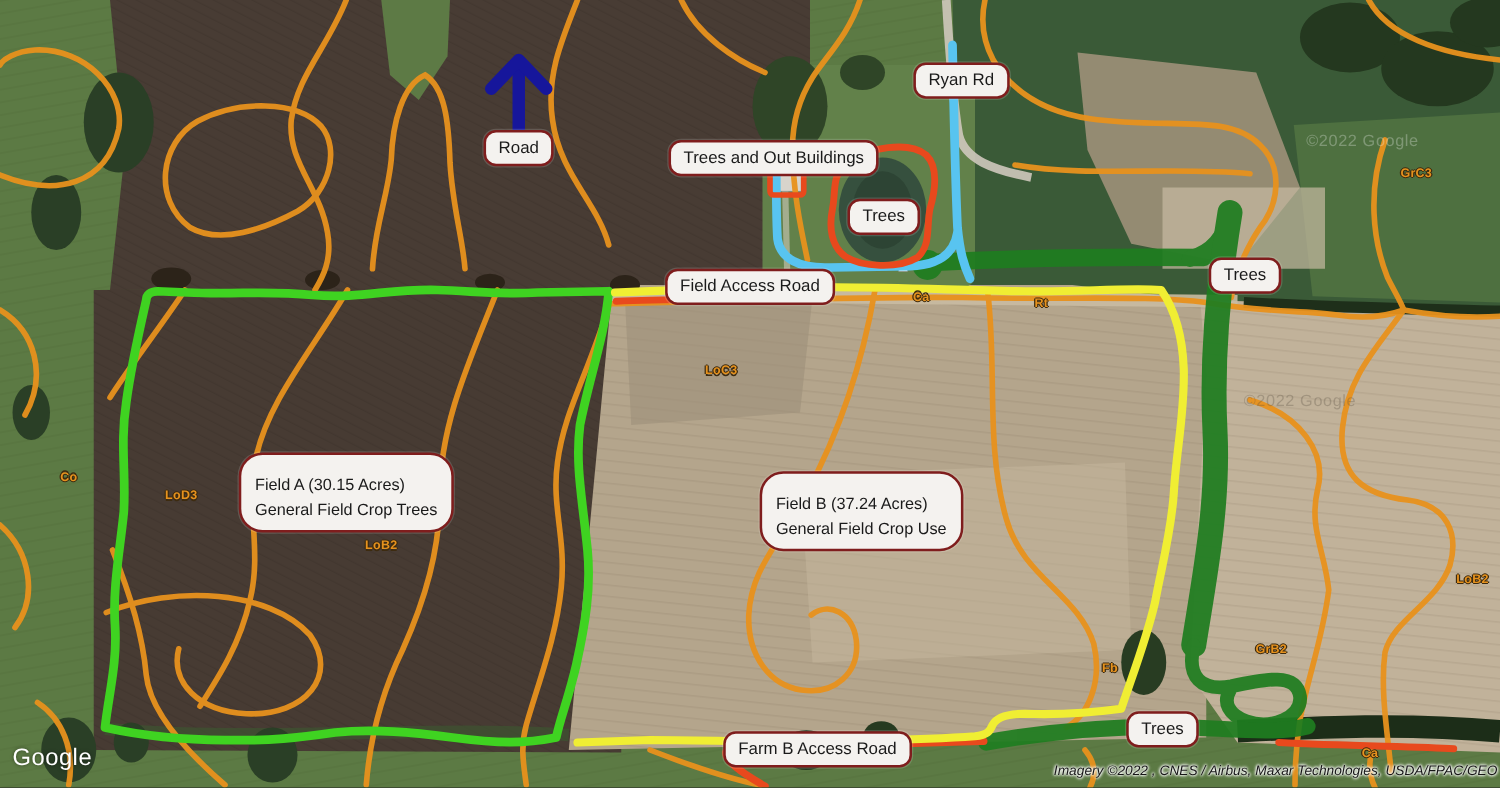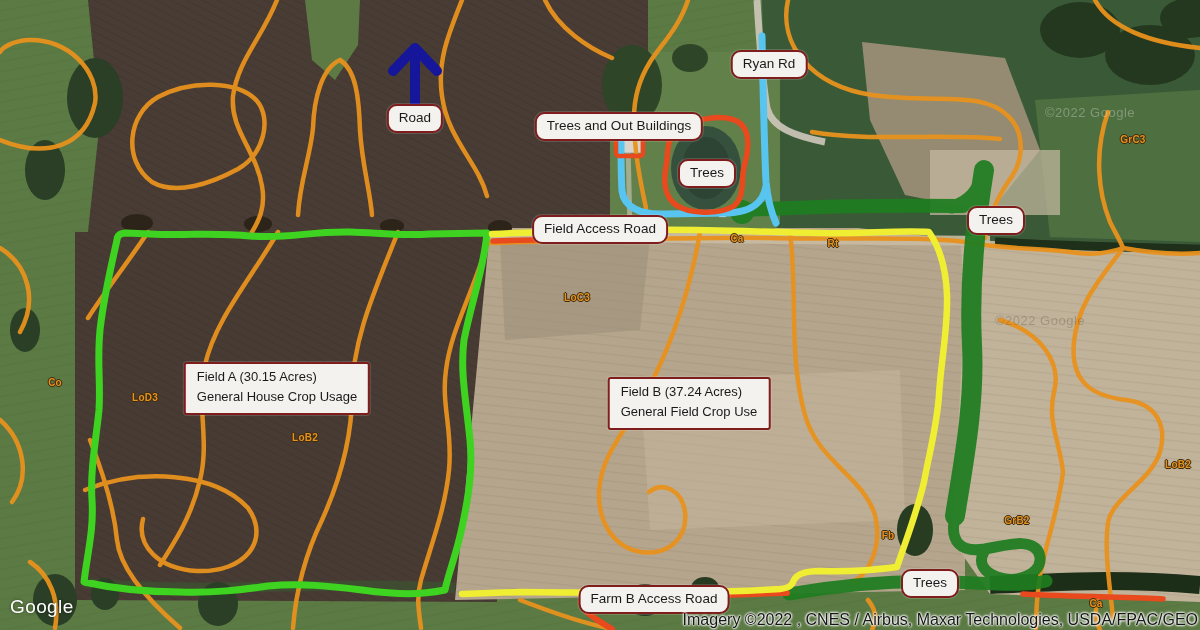--- a/index.html
+++ b/index.html
@@ -12,30 +12,30 @@
   .stroke-red{stroke:var(--road_marking,#e8491d);}
   .stroke-blue{stroke:var(--ryan_rd_marking,#58c4f0);}
   .stroke-trees{stroke:var(--trees_marking,#1f7d20);}
   .stroke-contour{stroke:var(--contours,#e8921d);}
   .stroke-north{stroke:var(--north_arrow,#16169b);}
 
   .callout{position:absolute;transform:translateX(-50%);background:#f4f2ef;
     border:2px solid #7f1d1d;border-radius:10px;padding:3px 10px 4px;
     font-size:13.5px;color:#1a1a1a;white-space:nowrap;line-height:1.35;
     box-shadow:0 0 0 1px rgba(255,255,255,.15);}
-  .callout.two-line{text-align:left;border-radius:3px;padding:3px 11px 6px;
+  .callout.two-line{text-align:left;border-radius:19px;padding:14px 11px 6px;
     font-size:13px;line-height:1.55;}
   .soil{position:absolute;transform:translate(-50%,-50%);font-size:10px;
     font-weight:bold;color:#e6921e;letter-spacing:.2px;
     text-shadow:-1px 0 0 #3d2b10,1px 0 0 #3d2b10,0 -1px 0 #3d2b10,0 1px 0 #3d2b10;text-align:right;}
   #google-logo{position:absolute;left:10px;top:596px;font-size:19px;color:#fff;
     letter-spacing:.4px;font-weight:400;
     text-shadow:0 0 3px rgba(0,0,0,.5);}
-  #attribution{position:absolute;right:2px;top:611px;font-size:16px;color:#161616;
-    text-shadow:0 0 2px #fff,0 0 2px #fff,0 0 3px #fff,0 0 3px #fff;}
+  #attribution{position:absolute;right:2px;top:611px;font-size:11px;color:#161616;
+    text-shadow:0 0 2px #fff,0 0 2px #fff,0 0 3px #fff,0 0 3px #fff;font-style:italic;}
   .watermark{position:absolute;transform:translate(-50%,-50%);font-size:13px;
     color:rgba(255,255,255,.28);letter-spacing:.5px;}
   .watermark.dark{color:rgba(90,80,65,.30);}
 </style>
 </head>
 <body>
 
 <div id="stage">
 
   <svg id="basemap" width="1200" height="630" viewBox="0 0 1200 630">
@@ -186,21 +186,21 @@
   </svg>
 
   <div class="callout" style="left:415px;top:104px"><span>Road</span></div>
   <div class="callout" style="left:769px;top:50px"><span>Ryan Rd</span></div>
   <div class="callout" style="left:619px;top:112px"><span>Trees and Out Buildings</span></div>
   <div class="callout" style="left:707px;top:159px"><span>Trees</span></div>
   <div class="callout" style="left:600px;top:215px"><span>Field Access Road</span></div>
   <div class="callout" style="left:996px;top:206px"><span>Trees</span></div>
   <div class="callout two-line" style="left:277px;top:362px">
     <div>Field A (30.15 Acres)</div>
-    <div>General House Crop Usage</div>
+    <div>General Field Crop Trees</div>
   </div>
   <div class="callout two-line" style="left:689px;top:377px">
     <div>Field B (37.24 Acres)</div>
     <div>General Field Crop Use</div>
   </div>
   <div class="callout" style="left:654px;top:585px"><span>Farm B Access Road</span></div>
   <div class="callout" style="left:930px;top:569px"><span>Trees</span></div>
 
   <span class="soil" style="left:55px;top:382px">Co</span>
   <span class="soil" style="left:145px;top:397px">LoD3</span>

